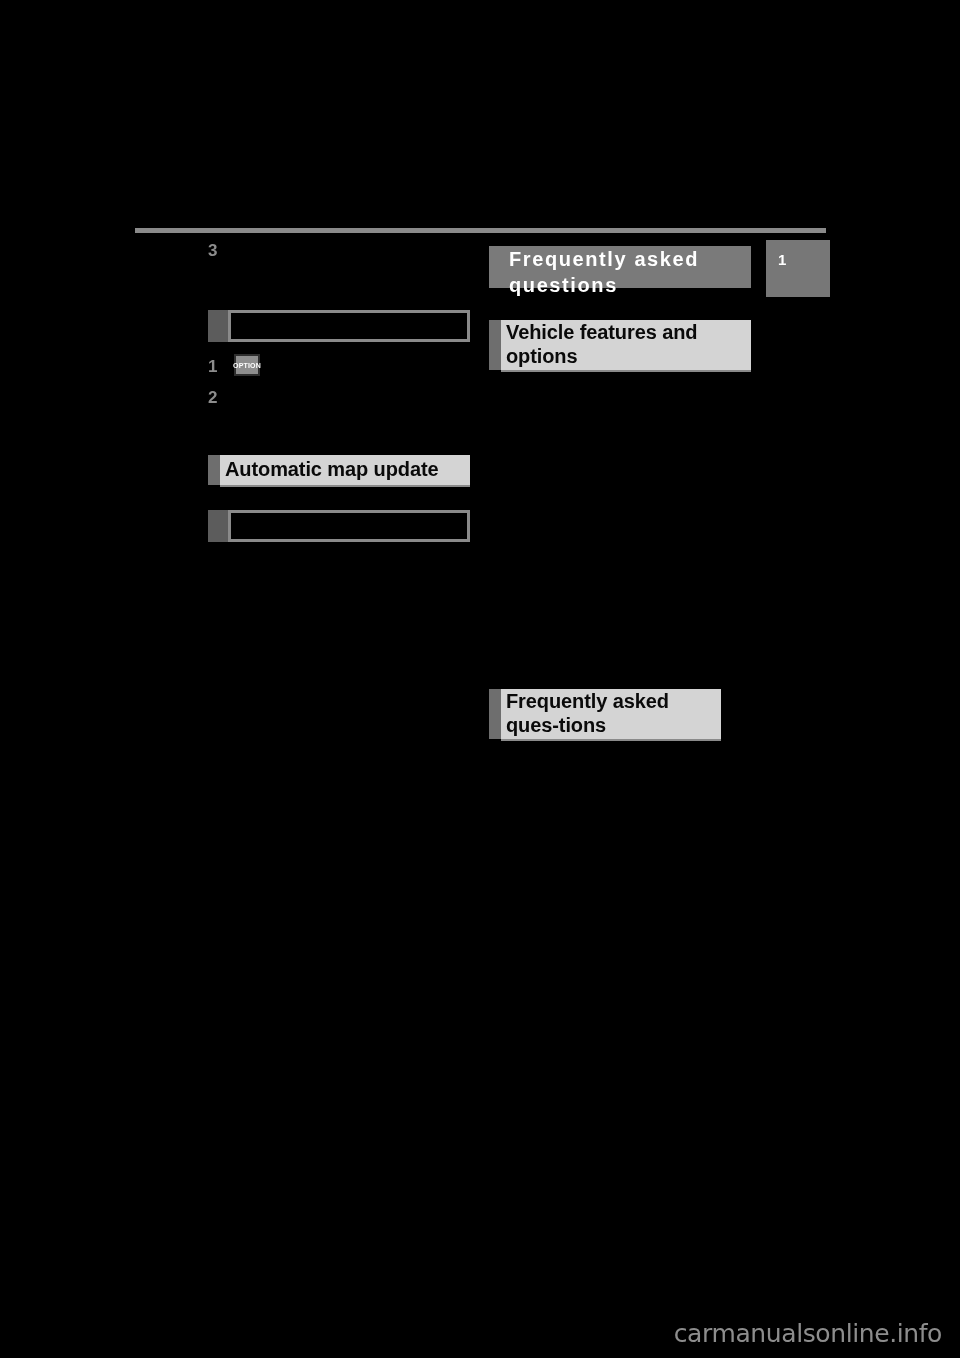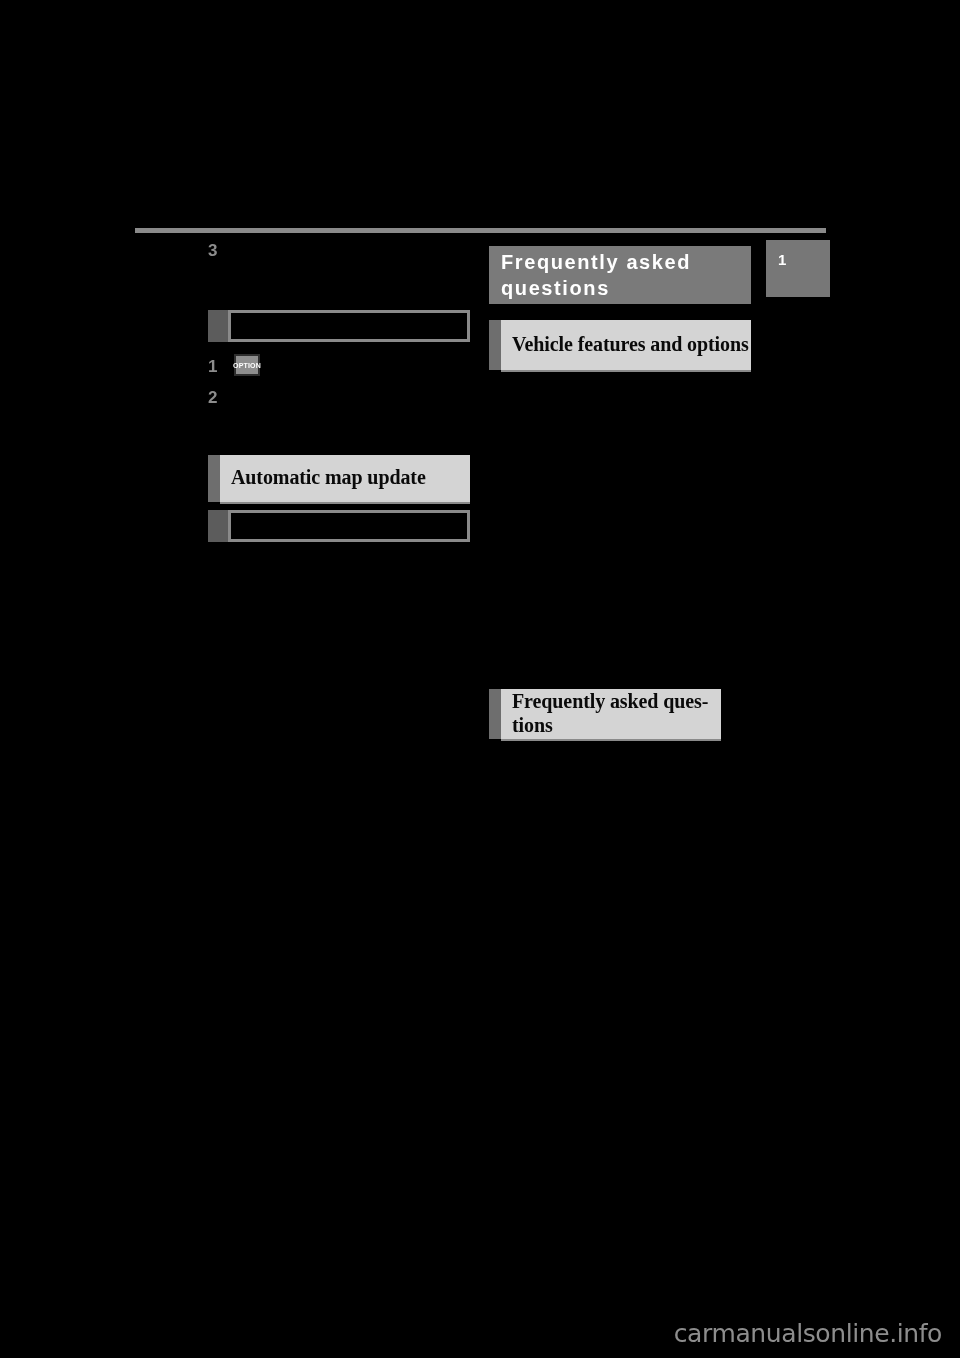--- a/index.html
+++ b/index.html
@@ -91,44 +91,43 @@
     width: 12px;
     flex: 0 0 12px;
     background: #6e6e6e;
   }
   .head-bar .body {
     flex: 1 1 auto;
     background: #d4d4d4;
     box-shadow: 0 2px 0 0 #8a8a8a;
     display: flex;
     align-items: center;
-    padding: 5px 2px 6px 11px;
-    box-sizing: border-box;
-    font-family: Liberation Serif, serif;
+    padding: 5px 2px 6px 5px;
+    box-sizing: border-box;
   }
   .head-bar .body .txt {
     color: #0a0a0a;
     font-size: 20px;
     font-weight: bold;
     line-height: 1.18;
     letter-spacing: -0.1px;
   }
 
   
   .chapter-title {
     position: absolute;
     left: 489px;
     top: 246px;
     width: 262px;
-    height: 58px;
+    height: 42px;
     background: #7a7a7a;
     display: flex;
-    align-items: center;
-    box-sizing: border-box;
-    padding: 0 8px 0 12px;
+    align-items: flex-start;
+    box-sizing: border-box;
+    padding: 0 8px 0 20px;
   }
   .chapter-title .txt {
     color: #ffffff;
     font-size: 20px;
     font-weight: bold;
     line-height: 1.3;
     letter-spacing: 1.6px;
   }
 
   
@@ -183,21 +182,21 @@
     <div class="body"></div>
   </div>
 
   <div class="list-num" style="left:208px; top:358px;">1</div>
   <div class="option-key" style="left:234px; top:354px;">
     <span class="lbl">OPTION</span>
   </div>
 
   <div class="list-num" style="left:208px; top:389px;">2</div>
 
-  <div class="head-bar" style="left:208px; top:455px; width:262px; height:47px;">
+  <div class="head-bar" style="left:208px; top:455px; width:262px; height:30px;">
     <div class="tab"></div>
     <div class="body">
       <span class="txt">Automatic map update</span>
     </div>
   </div>
 
   <div class="fig-box" style="left:208px; top:510px; width:262px;">
     <div class="tab"></div>
     <div class="body"></div>
   </div>

